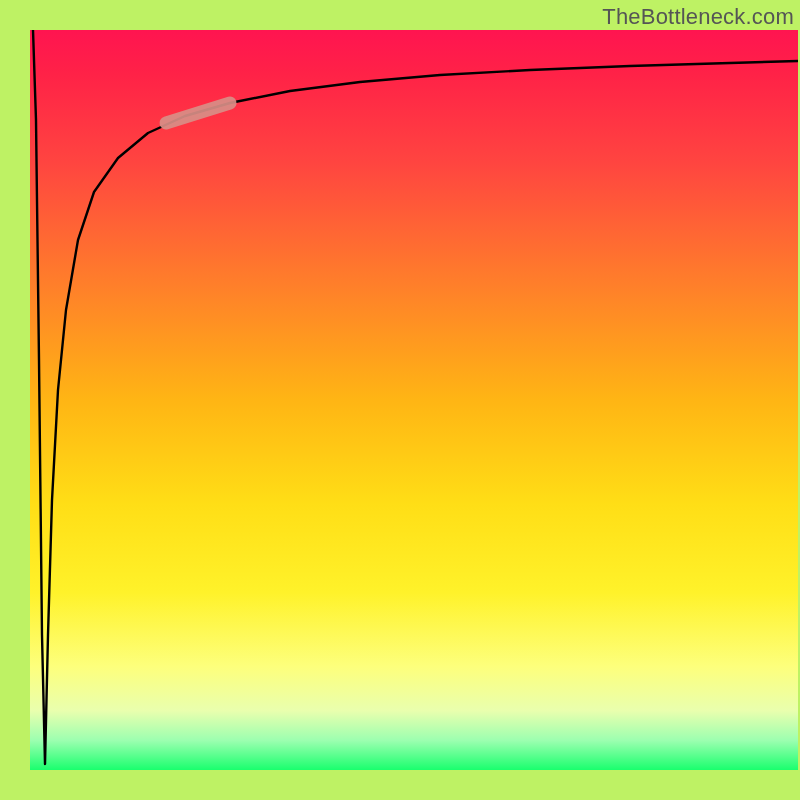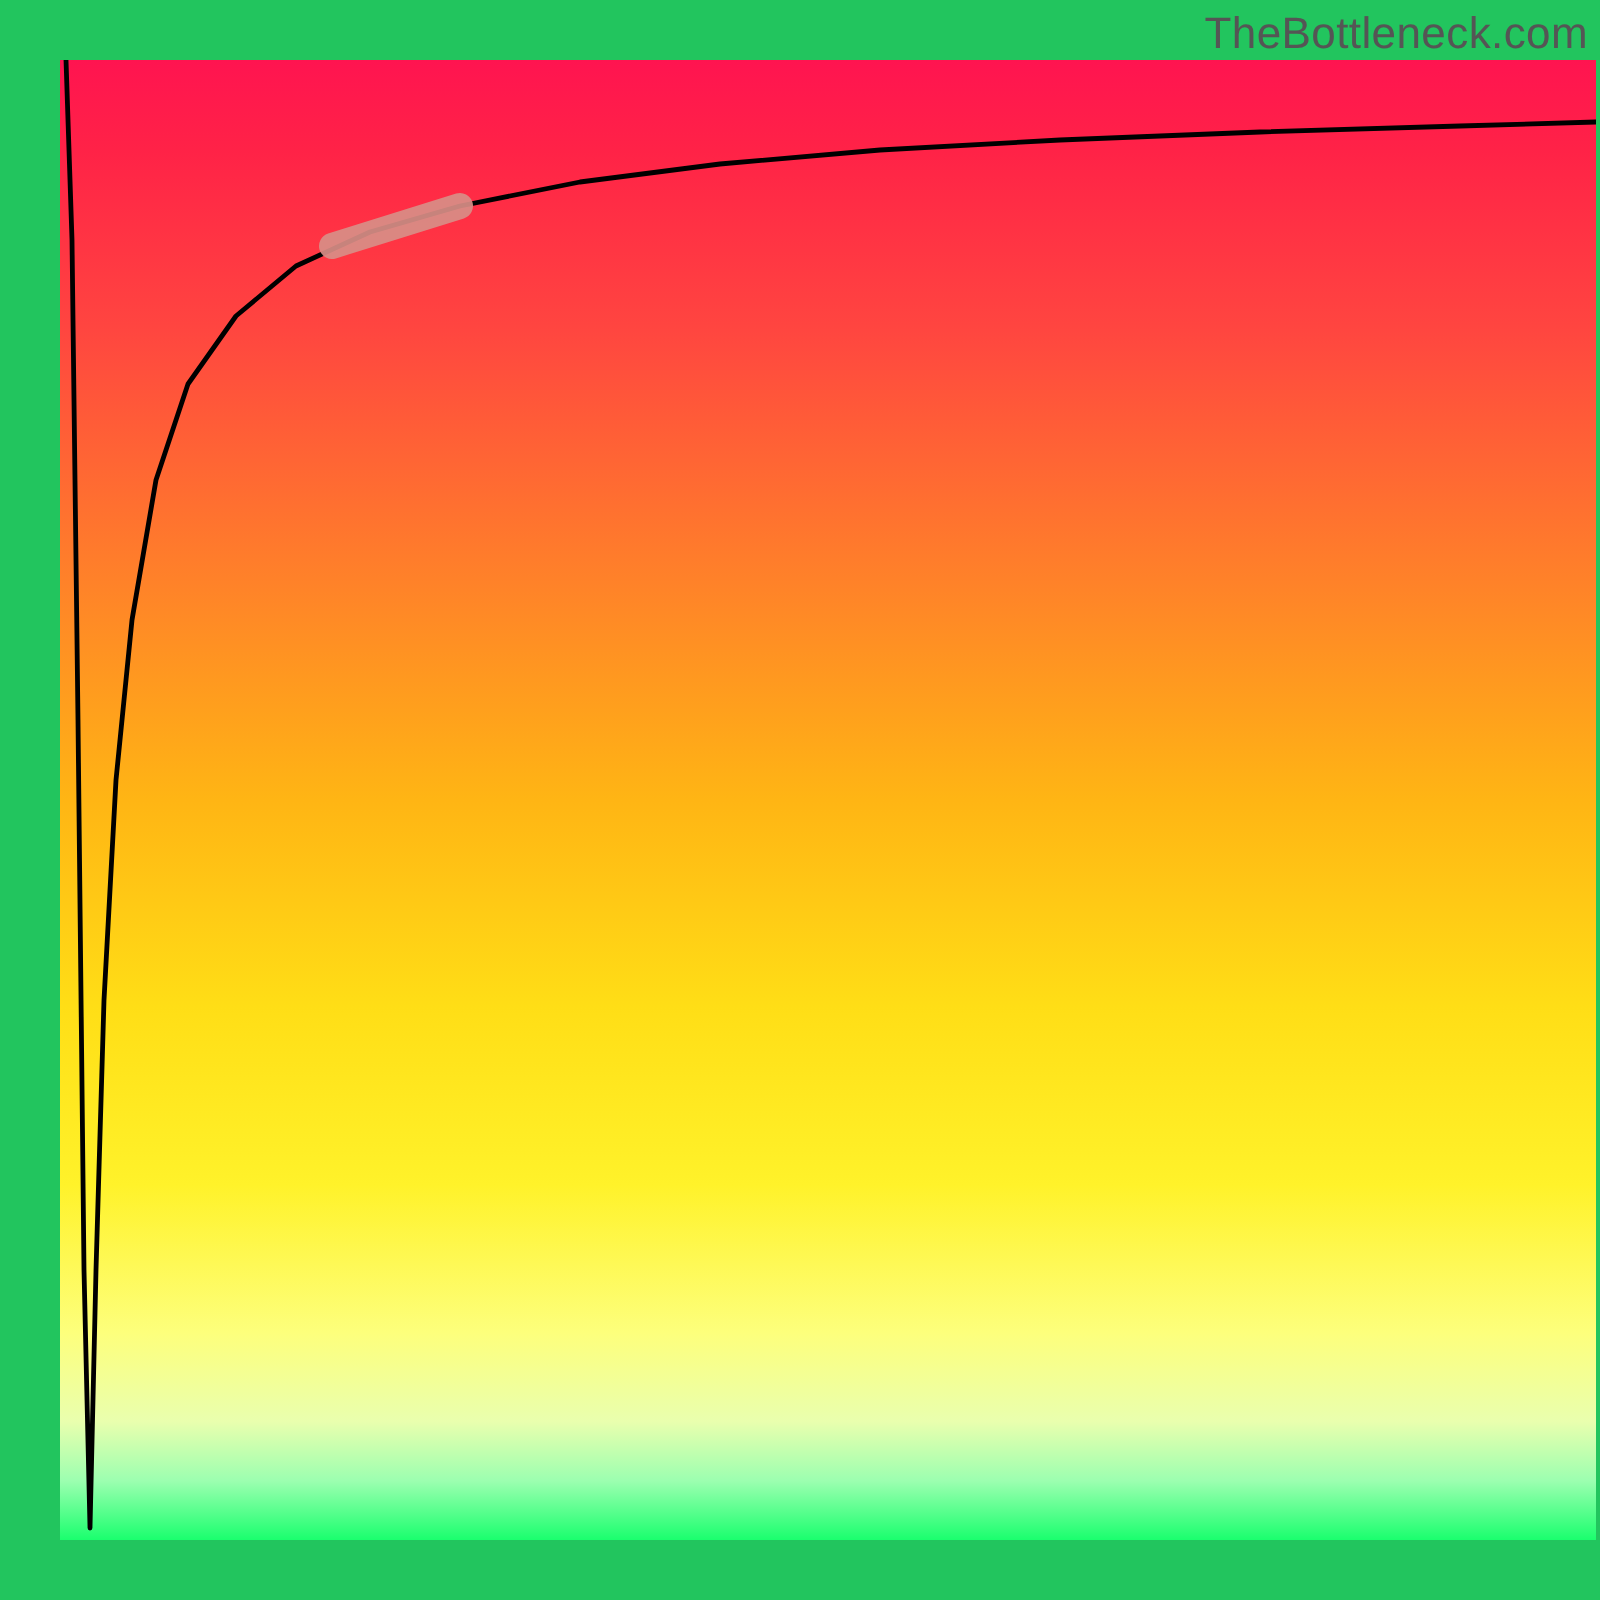--- a/index.html
+++ b/index.html
@@ -7,21 +7,21 @@
     padding: 0;
     width: 800px;
     height: 800px;
     background: #000;
     overflow: hidden;
   }
   .frame {
     position: relative;
     width: 800px;
     height: 800px;
-    background: #22c55e;
+    background: #bef264;
   }
   .plot-area {
     position: absolute;
     left: 30px;
     top: 30px;
     width: 768px;
     height: 740px;
     background: linear-gradient(to bottom,
       #ff1450 0%,
       #ff2247 6%,

